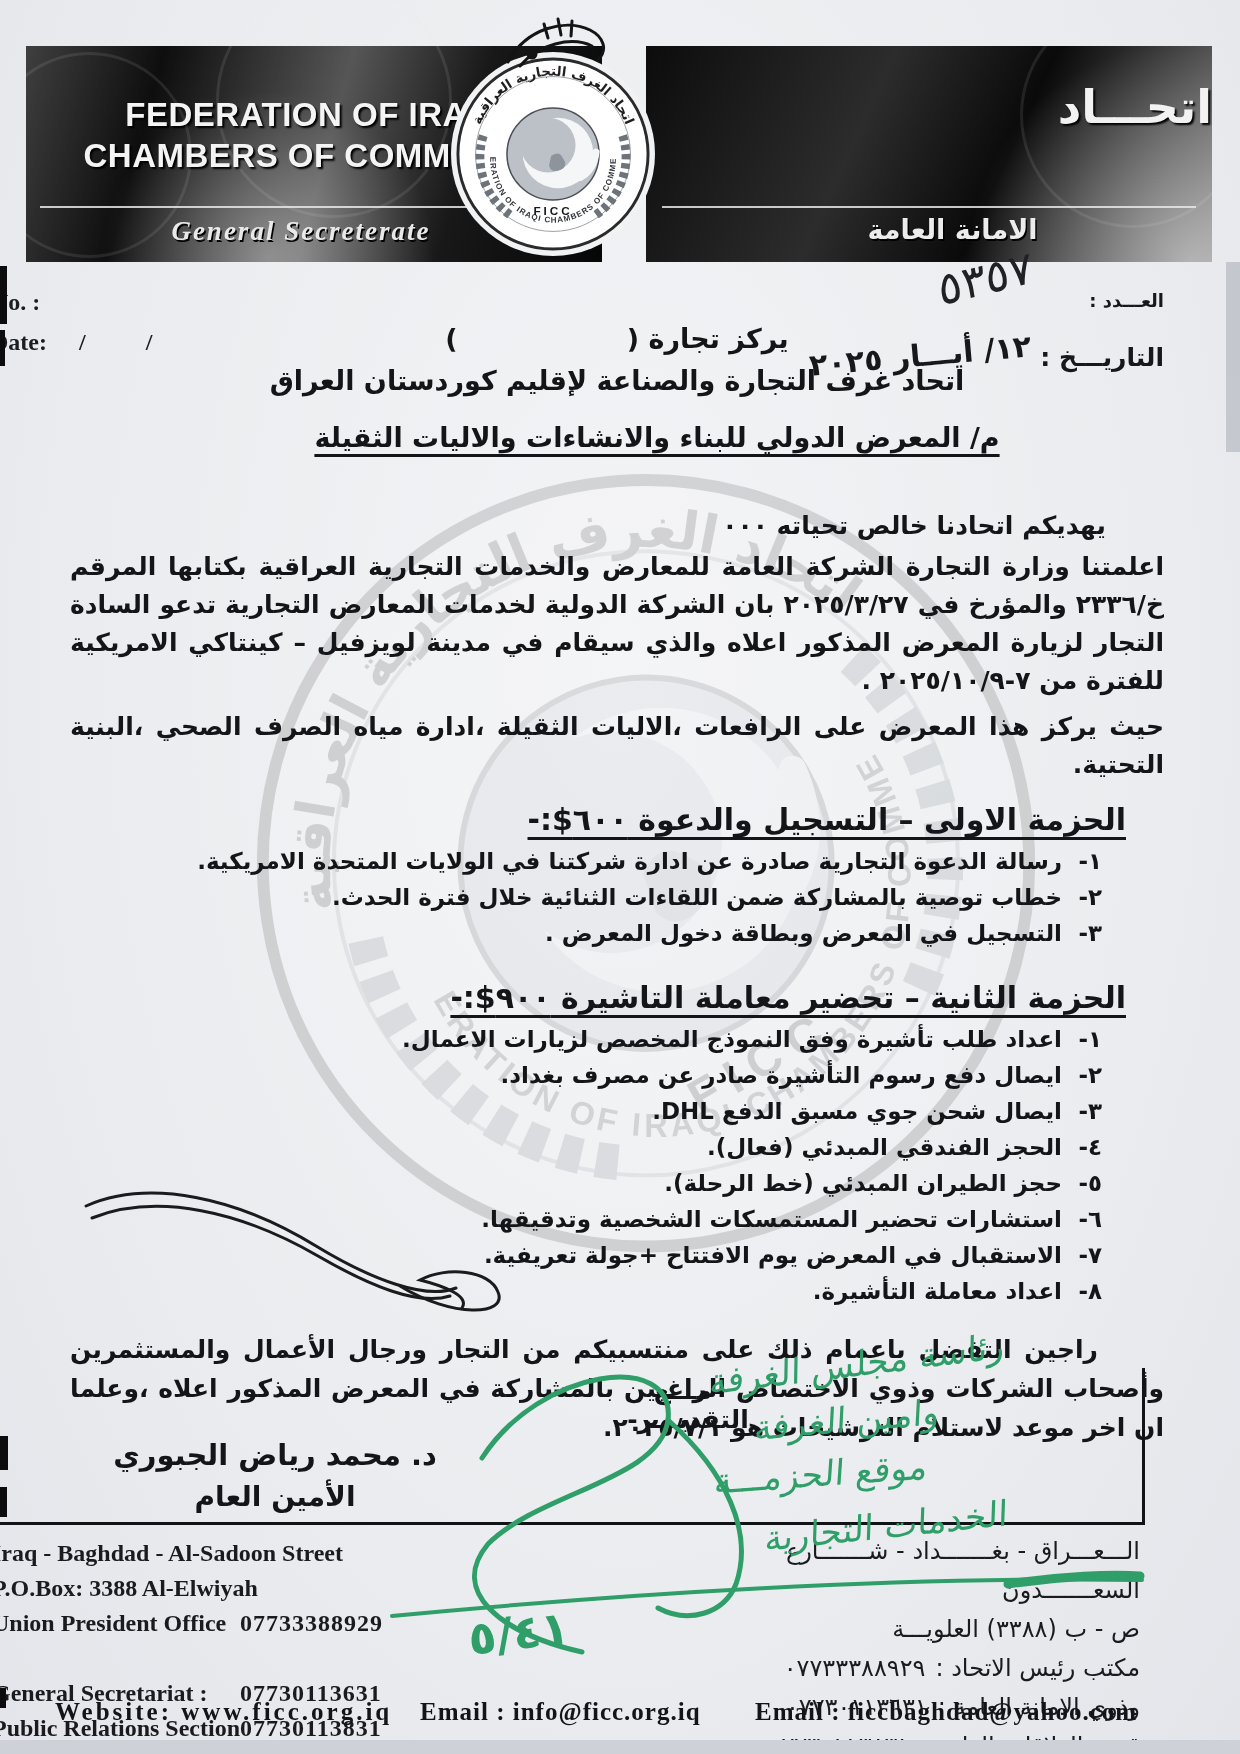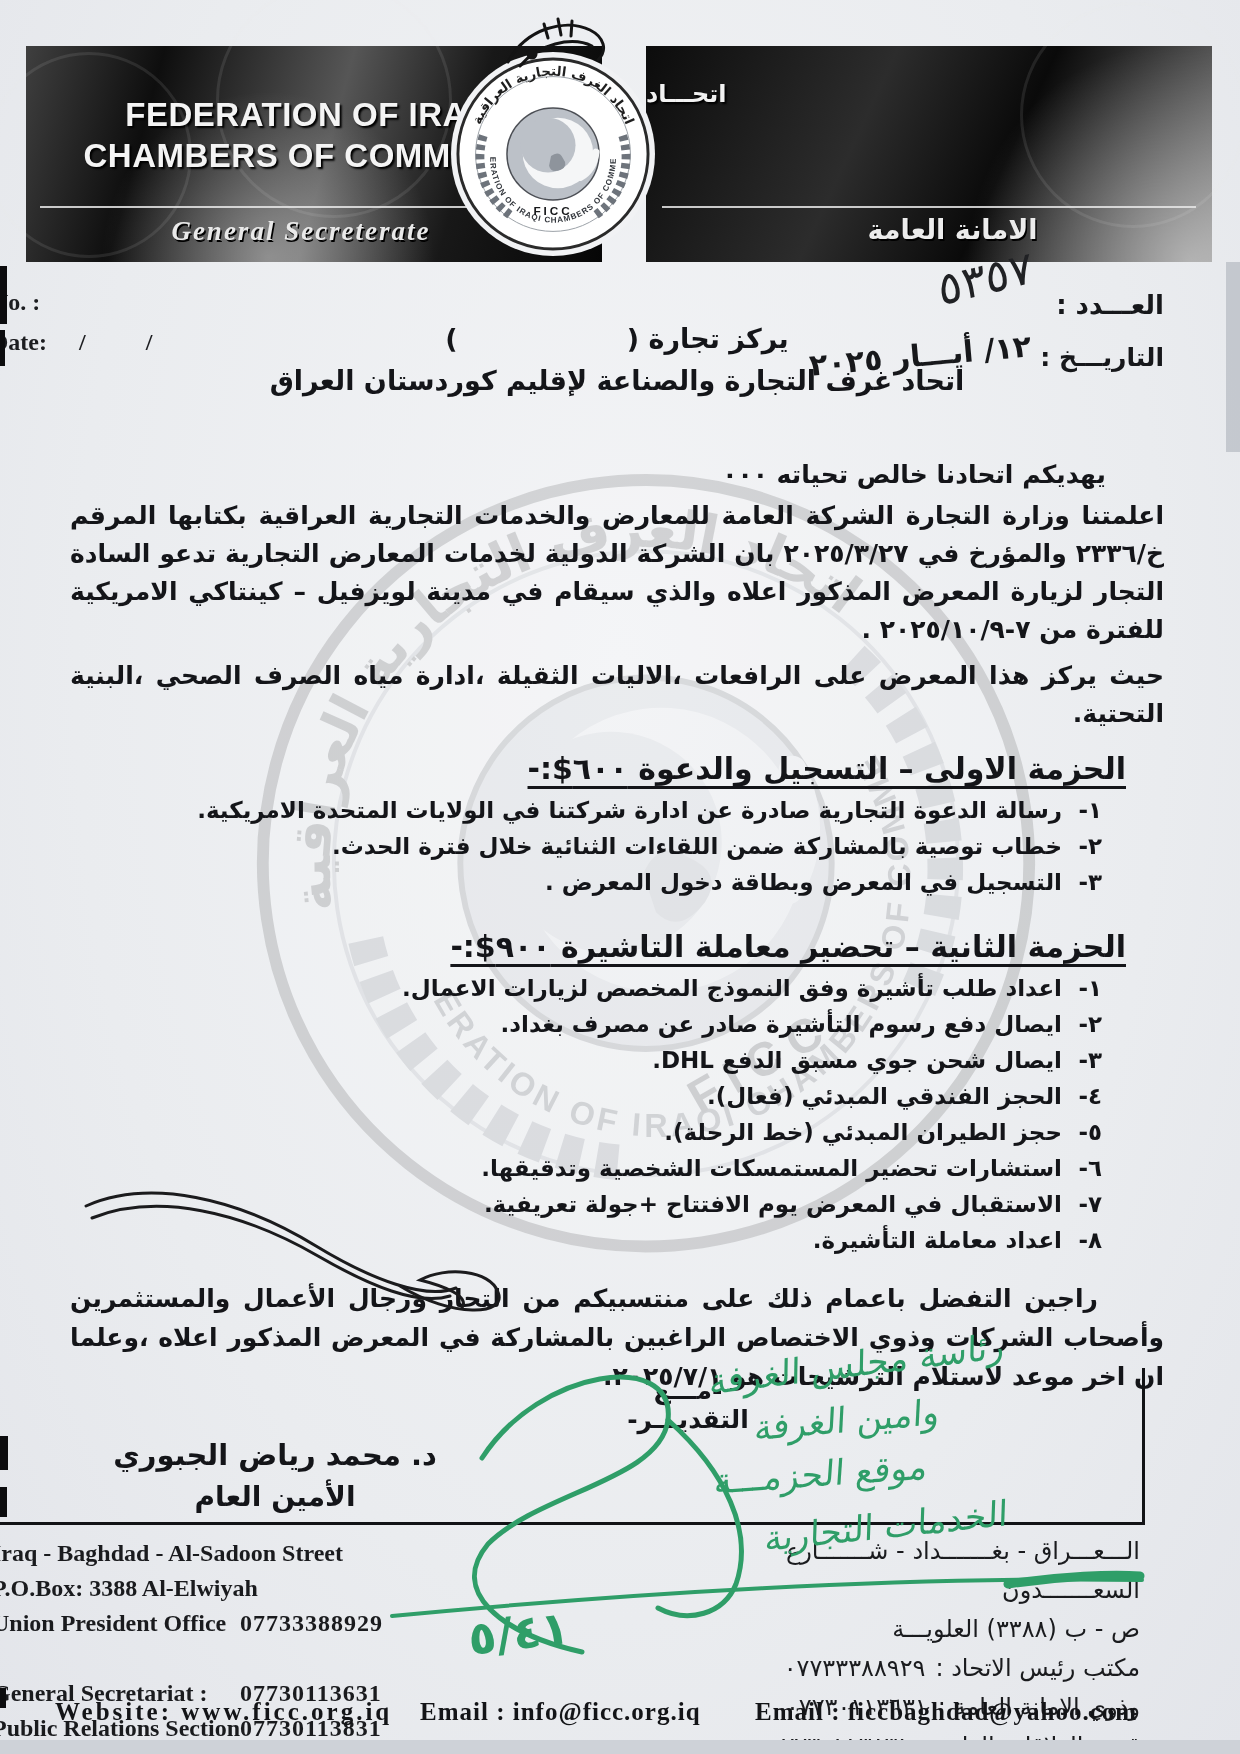--- a/index.html
+++ b/index.html
@@ -21,39 +21,39 @@
       radial-gradient(circle at 96% 100%, rgba(255,255,255,.45), rgba(255,255,255,0) 38%),
       linear-gradient(115deg,#0c0c0c 0%,#2c2c2c 38%,#0a0a0a 62%,#9c9c9c 110%);}
   .seal{position:absolute;border:3px solid rgba(235,235,235,.10);border-radius:50%;}
   .pl-title{padding-top:48px;text-align:center;color:#f4f4f4;
     font-family:"Liberation Sans",sans-serif;font-weight:700;font-size:33px;line-height:41px;
     letter-spacing:.5px;text-shadow:2px 2px 2px #000;}
   .pl-rule{position:absolute;left:14px;right:44px;top:160px;height:2px;background:#e8e8e8;opacity:.85;}
   .pl-dept{position:absolute;left:0;right:34px;top:170px;text-align:center;color:#e9e9e9;
     font-family:"Liberation Serif",serif;font-weight:700;font-style:italic;font-size:27px;
     letter-spacing:2px;text-shadow:1.5px 1.5px 0 #000;padding-left:8px;}
-  .pr-t1{position:absolute;left:0;right:0;top:34px;text-align:left;color:#f2f2f2;
-    font-weight:700;font-size:24px;text-shadow:2px 2px 2px #000;}
+  .pr-t1{position:absolute;left:0;right:0;top:34px;text-align:right;color:#f2f2f2;
+    font-weight:700;font-size:46px;text-shadow:2px 2px 2px #000;}
   .pr-t2{position:absolute;left:0;right:0;top:86px;text-align:center;color:#f2f2f2;
     font-weight:700;font-size:35px;text-shadow:2px 2px 2px #000;}
   .pr-rule{position:absolute;left:16px;right:16px;top:160px;height:2px;background:#e8e8e8;opacity:.85;}
   .pr-dept{position:absolute;left:0;right:0;top:168px;text-align:center;color:#ececec;
     font-weight:700;font-size:27px;text-shadow:1.5px 1.5px 0 #000;margin-left:47px;}
   .emblem-bg{position:absolute;left:451px;top:52px;width:204px;height:204px;border-radius:50%;
     background:#f1f2f4;z-index:3;}
   .emblem-svg{position:absolute;left:455px;top:56px;z-index:4;}
   .flourish{position:absolute;left:486px;top:10px;z-index:5;}
   
   .watermark{position:absolute;left:252px;top:468px;transform:rotate(-30deg);opacity:.15;z-index:1;}
   
   .ref-en{position:absolute;left:-9px;top:282px;z-index:6;color:#1c1d20;
     font-family:"Liberation Serif",serif;font-weight:700;font-size:24px;line-height:40px;}
   .pre{white-space:pre;}
   .ref-ar{position:absolute;right:76px;top:268px;width:380px;height:130px;direction:rtl;z-index:6;color:#17181b;}
-  .ref-ar-row1{position:absolute;right:0;top:22px;font-weight:700;font-size:26px;}
+  .ref-ar-row1{position:absolute;right:0;top:22px;font-weight:700;font-size:18px;}
   .hw-num{position:absolute;right:130px;top:-16px;font-size:45px;font-weight:400;color:#202124;
     transform:rotate(-14deg) skewX(-6deg);letter-spacing:4px;}
   .ref-ar-row2{position:absolute;right:0;top:70px;font-weight:700;font-size:25px;}
   .hw-date{display:inline-block;font-size:30px;font-weight:700;transform:rotate(-5deg);letter-spacing:1px;}
   
   .content{position:absolute;left:70px;right:76px;top:318px;direction:rtl;color:#141519;z-index:5;}
   .addr1{text-align:center;font-weight:700;font-size:27px;line-height:42px;}
   .addr2{text-align:center;font-weight:700;font-size:27px;line-height:42px;}
   .subject{margin-top:20px;text-align:center;transform:translateX(40px);
     font-weight:700;font-size:27px;text-decoration:underline;text-underline-offset:7px;text-decoration-thickness:2.5px;}
@@ -189,20 +189,21 @@
     <div class="ref-ar-row1">العـــدد :</div>
     <div class="ref-ar-row2">
       <span>التاريـــخ :</span>
       <span class="hw-date">١٢/ أيـــار ٢٠٢٥</span>
     </div>
   </div>
 
   <div class="content">
     <div class="addr1 pre">يركز تجارة (                  )</div>
     <div class="addr2">اتحاد غرف التجارة والصناعة لإقليم كوردستان العراق</div>
+    <div class="subject">م/ المعرض الدولي للبناء والانشاءات والاليات الثقيلة</div>
     <div class="greeting">يهديكم اتحادنا خالص تحياته ٠٠٠</div>
     <div class="para">اعلمتنا وزارة التجارة الشركة العامة للمعارض والخدمات التجارية العراقية بكتابها المرقم خ/٢٣٣٦ والمؤرخ في ٢٠٢٥/٣/٢٧ بان الشركة الدولية لخدمات المعارض التجارية تدعو السادة التجار لزيارة المعرض المذكور اعلاه والذي سيقام في مدينة لويزفيل – كينتاكي الامريكية للفترة من ‭٢٠٢٥/١٠/٩-٧‬ .</div>
     <div class="para">حيث يركز هذا المعرض على الرافعات ،الاليات الثقيلة ،ادارة مياه الصرف الصحي ،البنية التحتية.</div>
 
     <div>
       <div class="pkg-heading">الحزمة الاولى – التسجيل والدعوة ٦٠٠$:-</div>
       <div class="pkg-list">
         <div class="li">
           <span class="num">١-</span>
           <span>رسالة الدعوة التجارية صادرة عن ادارة شركتنا في الولايات المتحدة الامريكية.</span>

